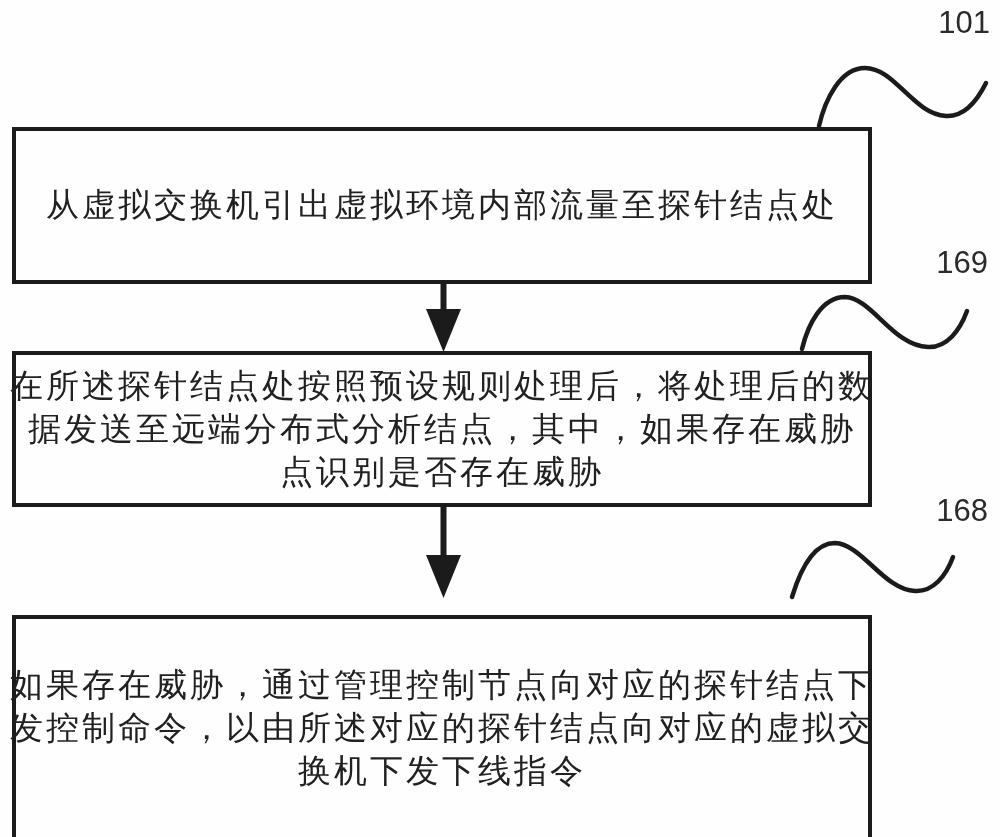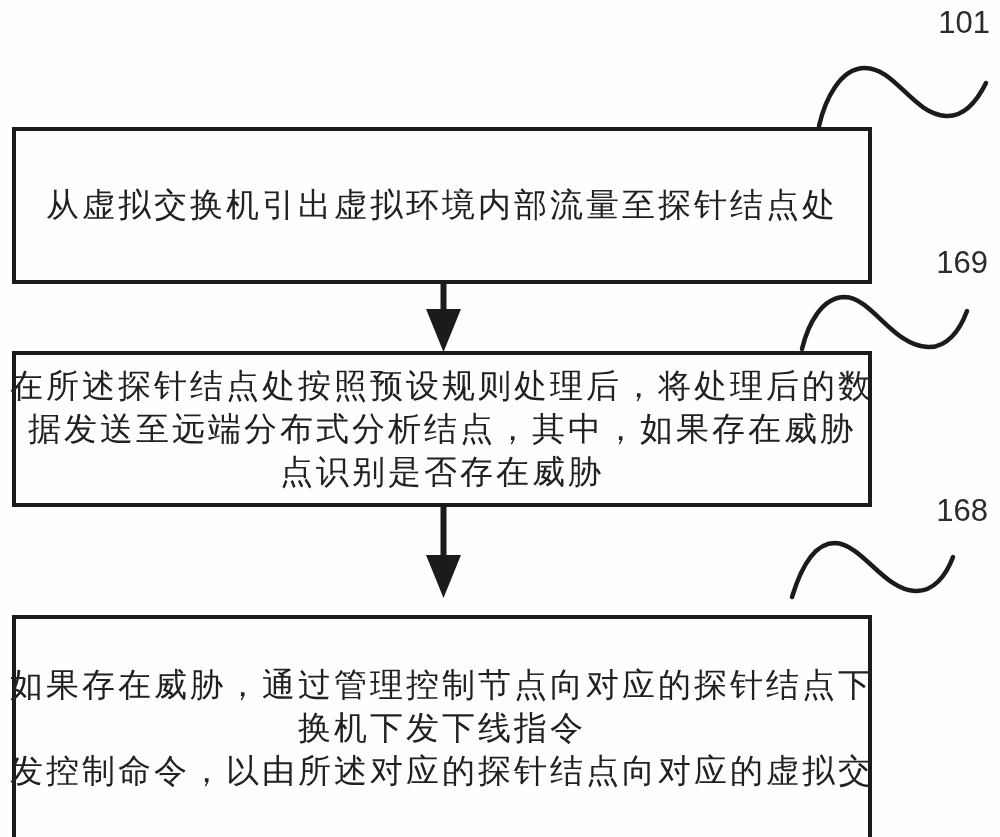--- a/index.html
+++ b/index.html
@@ -90,17 +90,17 @@
   </div>
 
   <div class="step-box box-2">
     <div class="text-line">在所述探针结点处按照预设规则处理后，将处理后的数</div>
     <div class="text-line">据发送至远端分布式分析结点，其中，如果存在威胁</div>
     <div class="text-line">点识别是否存在威胁</div>
   </div>
 
   <div class="step-box box-3">
     <div class="text-line">如果存在威胁，通过管理控制节点向对应的探针结点下</div>
+    <div class="text-line">发控制命令，以由所述对应的探针结点向对应的虚拟交</div>
     <div class="text-line">换机下发下线指令</div>
-    <div class="text-line">发控制命令，以由所述对应的探针结点向对应的虚拟交</div>
   </div>
 
 </div>
 
 </body></html>

